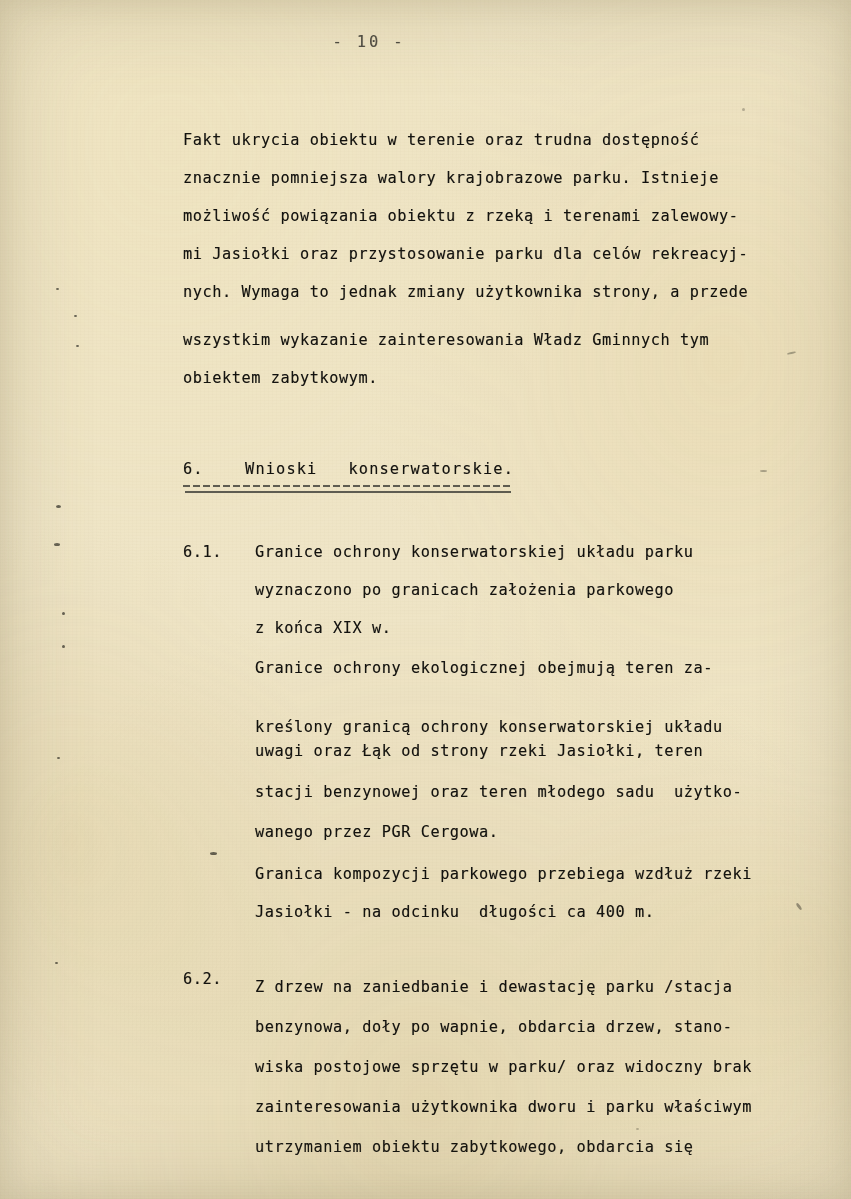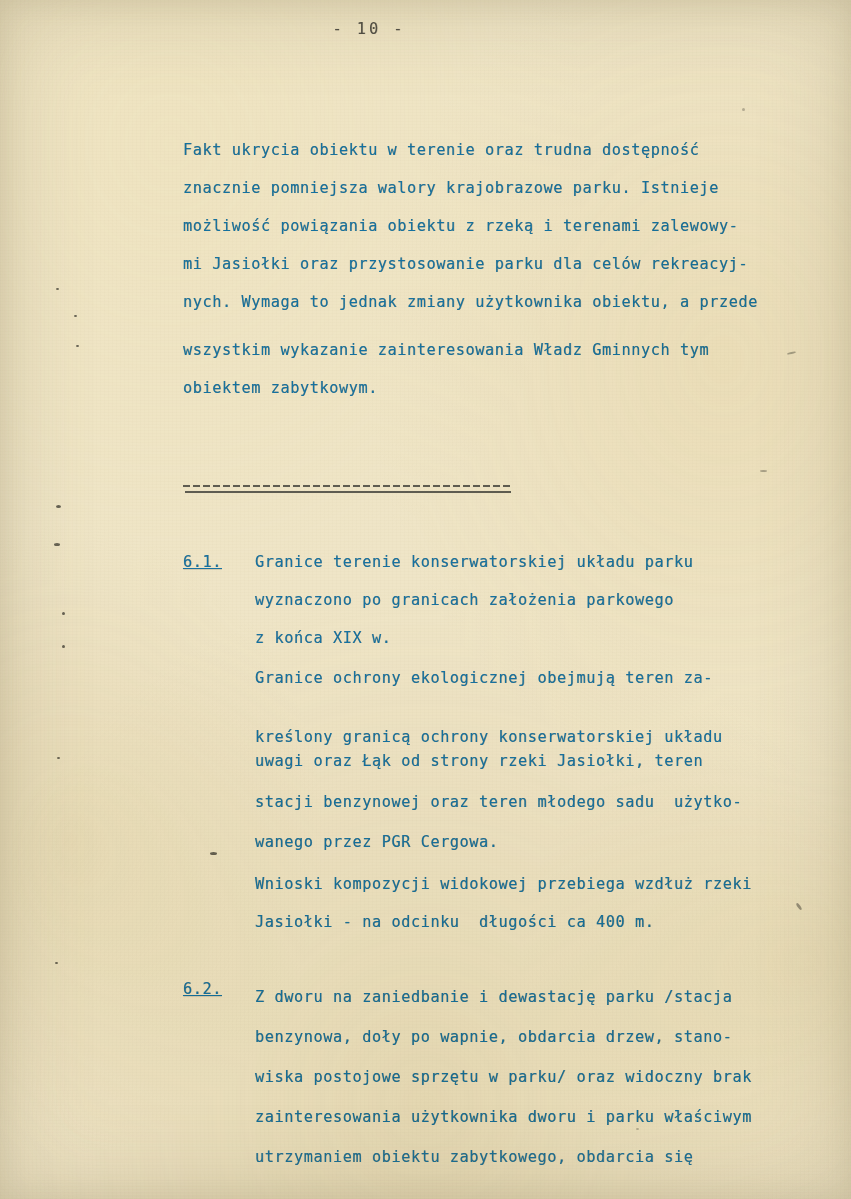--- a/index.html
+++ b/index.html
@@ -41,45 +41,44 @@
   #vignette {
     position: absolute;
     inset: 0;
     pointer-events: none;
     box-shadow: inset 0 0 90px rgba(140,126,92,0.30), inset 0 0 26px rgba(150,136,100,0.18);
   }
 
   
   .typed {
     position: absolute;
-    color: #0369a1;
+    color: #000000;
     font-size: 15.2px;
     letter-spacing: 0.6px;
     white-space: pre;
     text-shadow: 0.4px 0.35px 0.5px rgba(70,66,52,0.40), -0.3px 0.2px 0.6px rgba(90,86,66,0.22);
     opacity: .93;
-    margin-top: 10px;
   }
 
   #folio {
     position: absolute;
-    top: 20px;
+    top: 33px;
     left: 0;
     width: 738px;
     text-align: center;
     color: #3b3a34;
     font-size: 15.2px;
     letter-spacing: 3px;
     font-family: "DejaVu Sans Mono", "Liberation Mono", monospace;
     text-shadow: 0.4px 0.35px 0.5px rgba(70,66,52,0.40);
     opacity: .9;
   }
 
   .para-line { left: 183px; }
-  .num       { left: 183px; text-decoration: underline; }
+  .num       { left: 183px; }
   .body-ind  { left: 255px; }
 
   #heading { left: 183px; top: 460px; letter-spacing: 1.2px; }
   #heading-rule {
     position: absolute;
     left: 183px;
     top: 485px;
     width: 330px;
     height: 6px;
     opacity: .80;
@@ -106,44 +105,45 @@
 
 <div id="page">
 
   <div id="folio">-   10   -</div>
 
   <div>
     <div class="typed para-line" style="top:131px">Fakt ukrycia obiektu w terenie oraz trudna dostępność</div>
     <div class="typed para-line" style="top:169px">znacznie pomniejsza walory krajobrazowe parku. Istnieje</div>
     <div class="typed para-line" style="top:207px">możliwość powiązania obiektu z rzeką i terenami zalewowy-</div>
     <div class="typed para-line" style="top:245px">mi Jasiołki oraz przystosowanie parku dla celów rekreacyj-</div>
-    <div class="typed para-line" style="top:283px">nych. Wymaga to jednak zmiany użytkownika obiektu, a przede</div>
+    <div class="typed para-line" style="top:283px">nych. Wymaga to jednak zmiany użytkownika strony, a przede</div>
     <div class="typed para-line" style="top:331px">wszystkim wykazanie zainteresowania Władz Gminnych tym</div>
     <div class="typed para-line" style="top:369px">obiektem zabytkowym.</div>
   </div>
 
+  <div class="typed" id="heading">6.    Wnioski   konserwatorskie.</div>
   <div id="heading-rule"></div>
 
   <div>
     <div class="typed num" style="top:543px">6.1.</div>
-    <div class="typed body-ind" style="top:543px">Granice terenie konserwatorskiej układu parku</div>
+    <div class="typed body-ind" style="top:543px">Granice ochrony konserwatorskiej układu parku</div>
     <div class="typed body-ind" style="top:581px">wyznaczono po granicach założenia parkowego</div>
     <div class="typed body-ind" style="top:619px">z końca XIX w.</div>
     <div class="typed body-ind" style="top:659px">Granice ochrony ekologicznej obejmują teren za-</div>
     <div class="typed body-ind" style="top:718px">kreślony granicą ochrony konserwatorskiej układu</div>
     <div class="typed body-ind" style="top:742px">uwagi oraz Łąk od strony rzeki Jasiołki, teren</div>
     <div class="typed body-ind" style="top:783px">stacji benzynowej oraz teren młodego sadu  użytko-</div>
     <div class="typed body-ind" style="top:823px">wanego przez PGR Cergowa.</div>
-    <div class="typed body-ind" style="top:865px">Wnioski kompozycji widokowej przebiega wzdłuż rzeki</div>
+    <div class="typed body-ind" style="top:865px">Granica kompozycji parkowego przebiega wzdłuż rzeki</div>
     <div class="typed body-ind" style="top:903px">Jasiołki - na odcinku  długości ca 400 m.</div>
   </div>
 
   <div>
     <div class="typed num" style="top:970px">6.2.</div>
-    <div class="typed body-ind" style="top:978px">Z dworu na zaniedbanie i dewastację parku /stacja</div>
+    <div class="typed body-ind" style="top:978px">Z drzew na zaniedbanie i dewastację parku /stacja</div>
     <div class="typed body-ind" style="top:1018px">benzynowa, doły po wapnie, obdarcia drzew, stano-</div>
     <div class="typed body-ind" style="top:1058px">wiska postojowe sprzętu w parku/ oraz widoczny brak</div>
     <div class="typed body-ind" style="top:1098px">zainteresowania użytkownika dworu i parku właściwym</div>
     <div class="typed body-ind" style="top:1138px">utrzymaniem obiektu zabytkowego, obdarcia się</div>
   </div>
 
   <div class="speck" style="left:56px;  top:288px; width:3px; height:2px;"></div>
   <div class="speck" style="left:74px;  top:315px; width:3px; height:2px;"></div>
   <div class="speck" style="left:76px;  top:345px; width:3px; height:2px;"></div>
   <div class="speck" style="left:56px;  top:505px; width:5px; height:3px;"></div>

